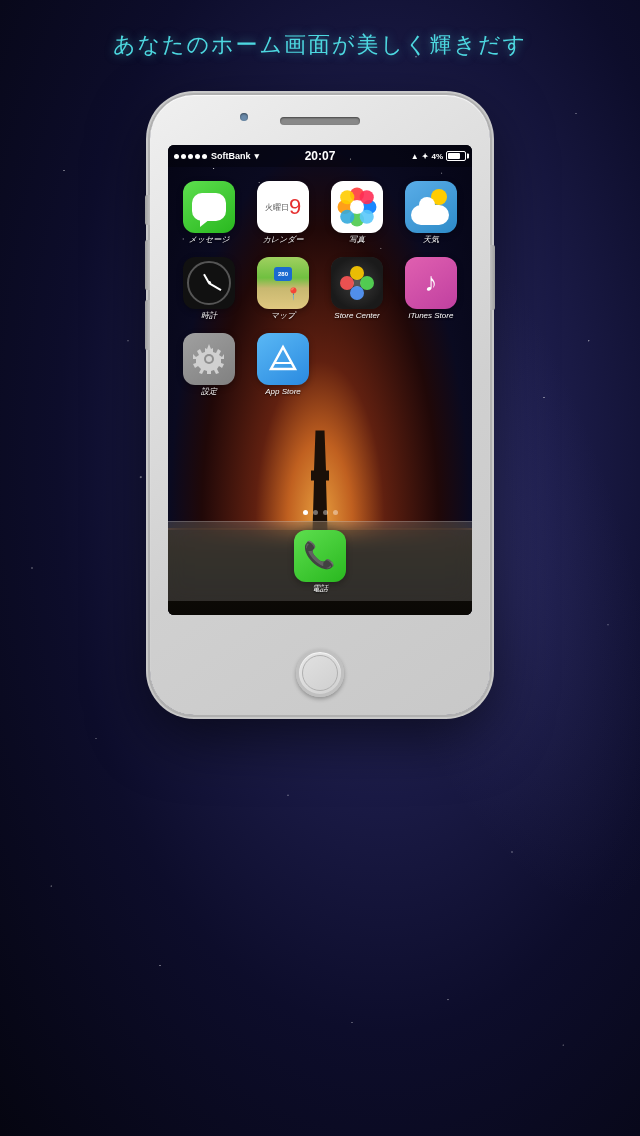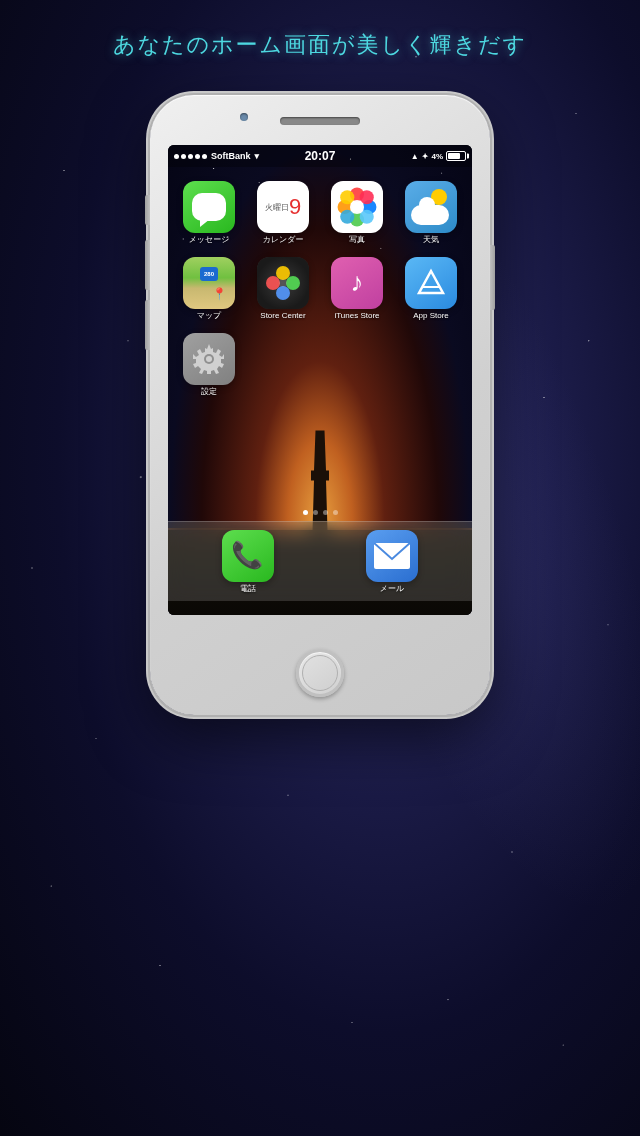--- a/index.html
+++ b/index.html
@@ -298,20 +298,21 @@
       box-shadow: 0 2px 6px rgba(0,0,0,0.3);
       overflow: hidden;
       position: relative;
     }
     .app-label {
       font-size: 8px;
       color: white;
       text-shadow: 0 1px 2px rgba(0,0,0,0.8);
       max-width: 62px;
       line-height: 1.1;
+      font-style: italic;
     }
     .icon-calendar {
       background: white;
       flex-direction: row;
       font-size: 10px;
       color: #333;
     }
     .icon-calendar .cal-day { font-size: 22px; color: #e63030; font-weight: 300; line-height: 1; }
     .icon-calendar .cal-weekday { font-size: 8px; color: #555; }
     .icon-photos { background: white; }
@@ -750,20 +751,30 @@
         <div class="app-item">
           <div class="app-icon">
             <div class="weather-inner">
               <div class="sun-circle"></div>
               <div class="cloud-shape"></div>
             </div>
           </div>
           <span class="app-label">天気</span>
         </div>
 
+        <div class="app-item">
+          <div class="app-icon icon-clock">
+            <div class="clock-face">
+              <div class="clock-hand-hour"></div>
+              <div class="clock-hand-min"></div>
+              <div class="clock-center"></div>
+            </div>
+          </div>
+          <span class="app-label">時計</span>
+        </div>
 
         <div class="app-item">
           <div class="app-icon">
             <div class="maps-icon-inner">
               <div class="maps-highway">280</div>
               <div class="maps-pin">📍</div>
             </div>
           </div>
           <span class="app-label">マップ</span>
         </div>
@@ -793,74 +804,63 @@
           <div class="app-icon">
             <div class="itunes-inner">
               <span class="music-note-icon">♪</span>
             </div>
           </div>
           <span class="app-label">iTunes Store</span>
         </div>
 
         <div class="app-item">
           <div class="app-icon">
-            <div class="appstore-inner">
-              <svg width="32" height="32" viewBox="0 0 32 32">
-                <path d="M16 4 L28 26 L4 26 Z" fill="none" stroke="white" stroke-width="2.5"></path>
-                <path d="M8 20 L24 20" stroke="white" stroke-width="2"></path>
-              </svg>
-            </div>
-          </div>
-          <span class="app-label">App Store</span>
-        </div>
-
-        <div class="app-item">
-          <div class="app-icon">
             <div class="settings-inner">
               <svg width="36" height="36" viewBox="0 0 36 36">
                 <path d="M18 12 a6 6 0 1 1 0 12 a6 6 0 0 1 0-12" fill="#606060"></path>
                 <path d="M18 3 L20 8 L22 7 L22 11 L25 12 L27 8 L30 10 L28 14 L31 16 L33 13 L33 18 L30 18 L30 22 L33 23 L31 27 L28 25 L26 28 L28 32 L25 33 L23 29 L20 30 L20 33 L16 33 L16 30 L13 29 L11 33 L8 32 L10 28 L7 25 L4 27 L2 23 L5 22 L5 18 L2 18 L2 13 L5 16 L8 14 L6 10 L9 8 L11 12 L14 11 L14 7 L16 8 Z" fill="#d0d0d0" fill-rule="evenodd"></path>
                 <circle cx="18" cy="18" r="5" fill="#909090"></circle>
                 <circle cx="18" cy="18" r="3" fill="#d0d0d0"></circle>
               </svg>
             </div>
           </div>
           <span class="app-label">設定</span>
         </div>
+
+        <div class="app-item">
+          <div class="app-icon">
+            <div class="appstore-inner">
+              <svg width="32" height="32" viewBox="0 0 32 32">
+                <path d="M16 4 L28 26 L4 26 Z" fill="none" stroke="white" stroke-width="2.5"></path>
+                <path d="M8 20 L24 20" stroke="white" stroke-width="2"></path>
+              </svg>
+            </div>
+          </div>
+          <span class="app-label">App Store</span>
+        </div>
       </div>
 
       <div class="page-dots">
         <div class="page-dot active"></div>
         <div class="page-dot"></div>
         <div class="page-dot"></div>
         <div class="page-dot"></div>
       </div>
 
       <div class="dock">
 
         <div class="dock-item">
           <div class="app-icon">
             <div class="phone-inner">
               <span class="phone-glyph">📞</span>
             </div>
           </div>
           <span class="app-label">電話</span>
         </div>
 
-        <div class="dock-item">
-          <div class="app-icon">
-            <div class="mail-inner">
-              <svg width="36" height="26" viewBox="0 0 36 26">
-                <rect width="36" height="26" fill="white" rx="2"></rect>
-                <path d="M0 0 L18 16 L36 0" stroke="#4a8ae0" stroke-width="2" fill="none"></path>
-              </svg>
-            </div>
-          </div>
-          <span class="app-label">メール</span>
-        </div>
 
 
       </div>
 
     </div>
 
     <div class="home-button">
       <div class="home-button-inner"></div>
     </div>
 

